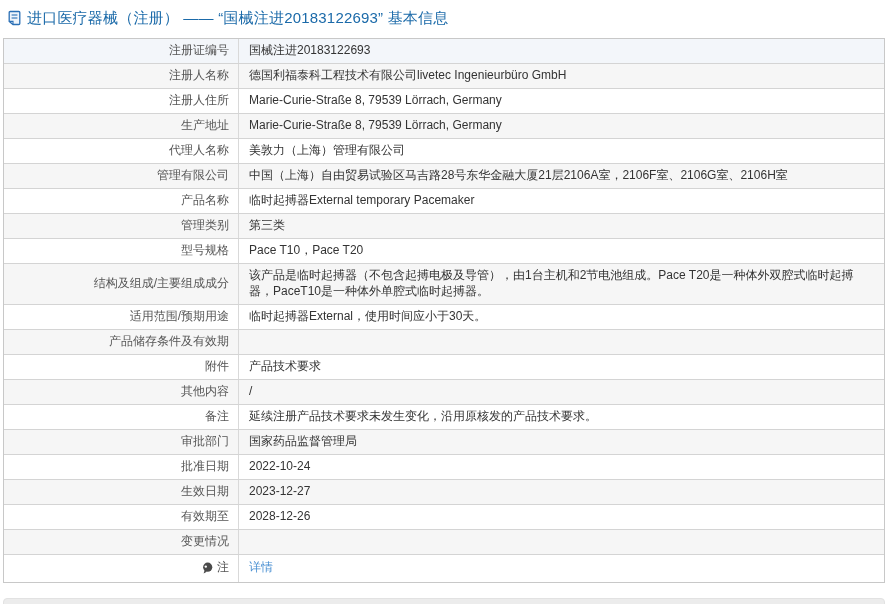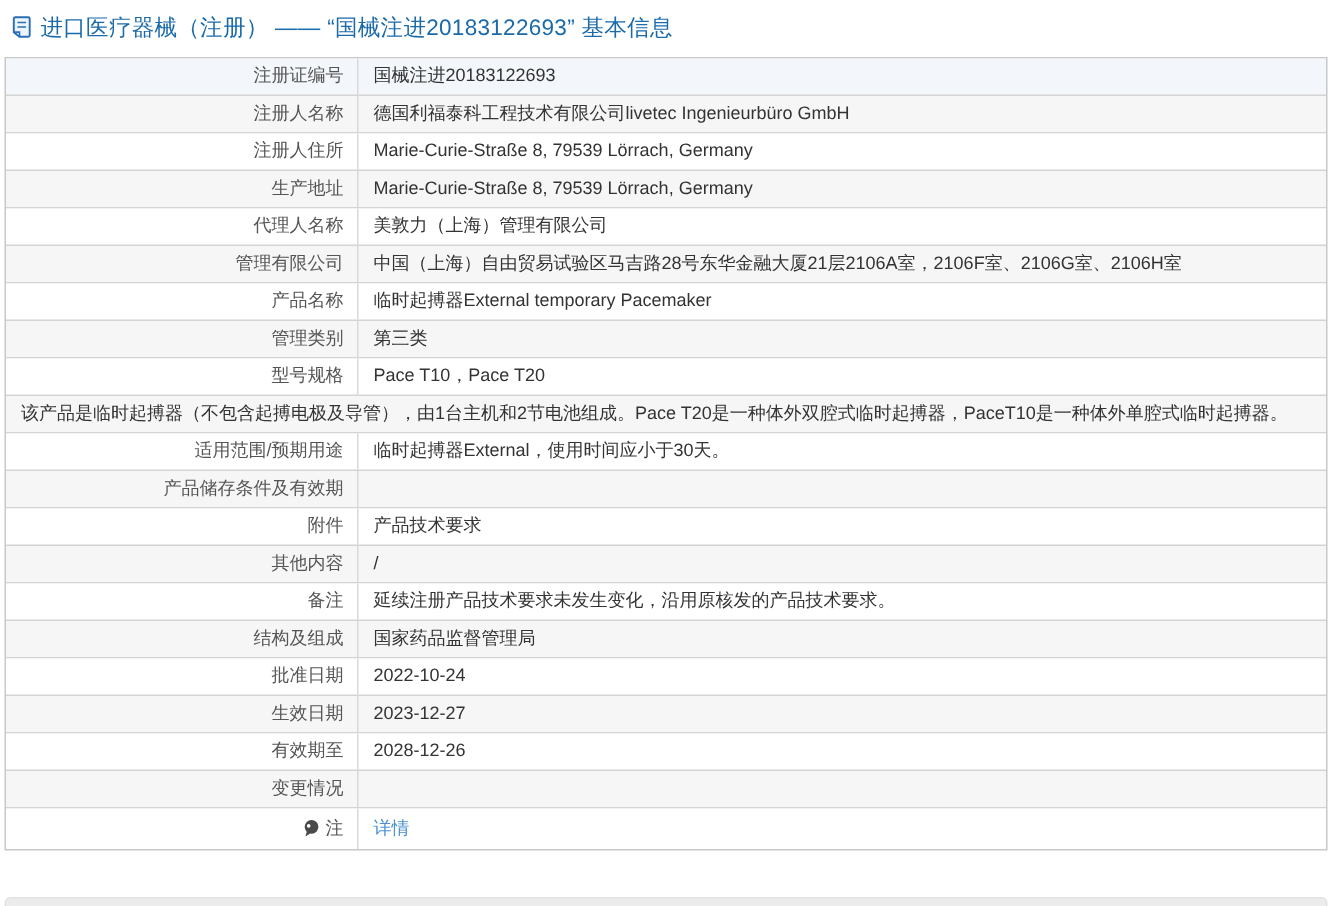--- a/index.html
+++ b/index.html
@@ -152,20 +152,21 @@
       <div class="cell label">管理类别</div>
       <div class="cell value">第三类</div>
     </div>
 
     <div class="row">
       <div class="cell label">型号规格</div>
       <div class="cell value">Pace T10，Pace T20</div>
     </div>
 
     <div class="row">
+      <div class="cell label">结构及组成/主要组成成分</div>
       <div class="cell value">该产品是临时起搏器（不包含起搏电极及导管），由1台主机和2节电池组成。Pace T20是一种体外双腔式临时起搏器，PaceT10是一种体外单腔式临时起搏器。</div>
     </div>
 
     <div class="row">
       <div class="cell label">适用范围/预期用途</div>
       <div class="cell value">临时起搏器External，使用时间应小于30天。</div>
     </div>
 
     <div class="row">
       <div class="cell label">产品储存条件及有效期</div>
@@ -181,21 +182,21 @@
       <div class="cell label">其他内容</div>
       <div class="cell value">/</div>
     </div>
 
     <div class="row">
       <div class="cell label">备注</div>
       <div class="cell value">延续注册产品技术要求未发生变化，沿用原核发的产品技术要求。</div>
     </div>
 
     <div class="row">
-      <div class="cell label">结构及组成</div>
+      <div class="cell label">审批部门</div>
       <div class="cell value">国家药品监督管理局</div>
     </div>
 
     <div class="row">
       <div class="cell label">批准日期</div>
       <div class="cell value">2022-10-24</div>
     </div>
 
     <div class="row">
       <div class="cell label">生效日期</div>

